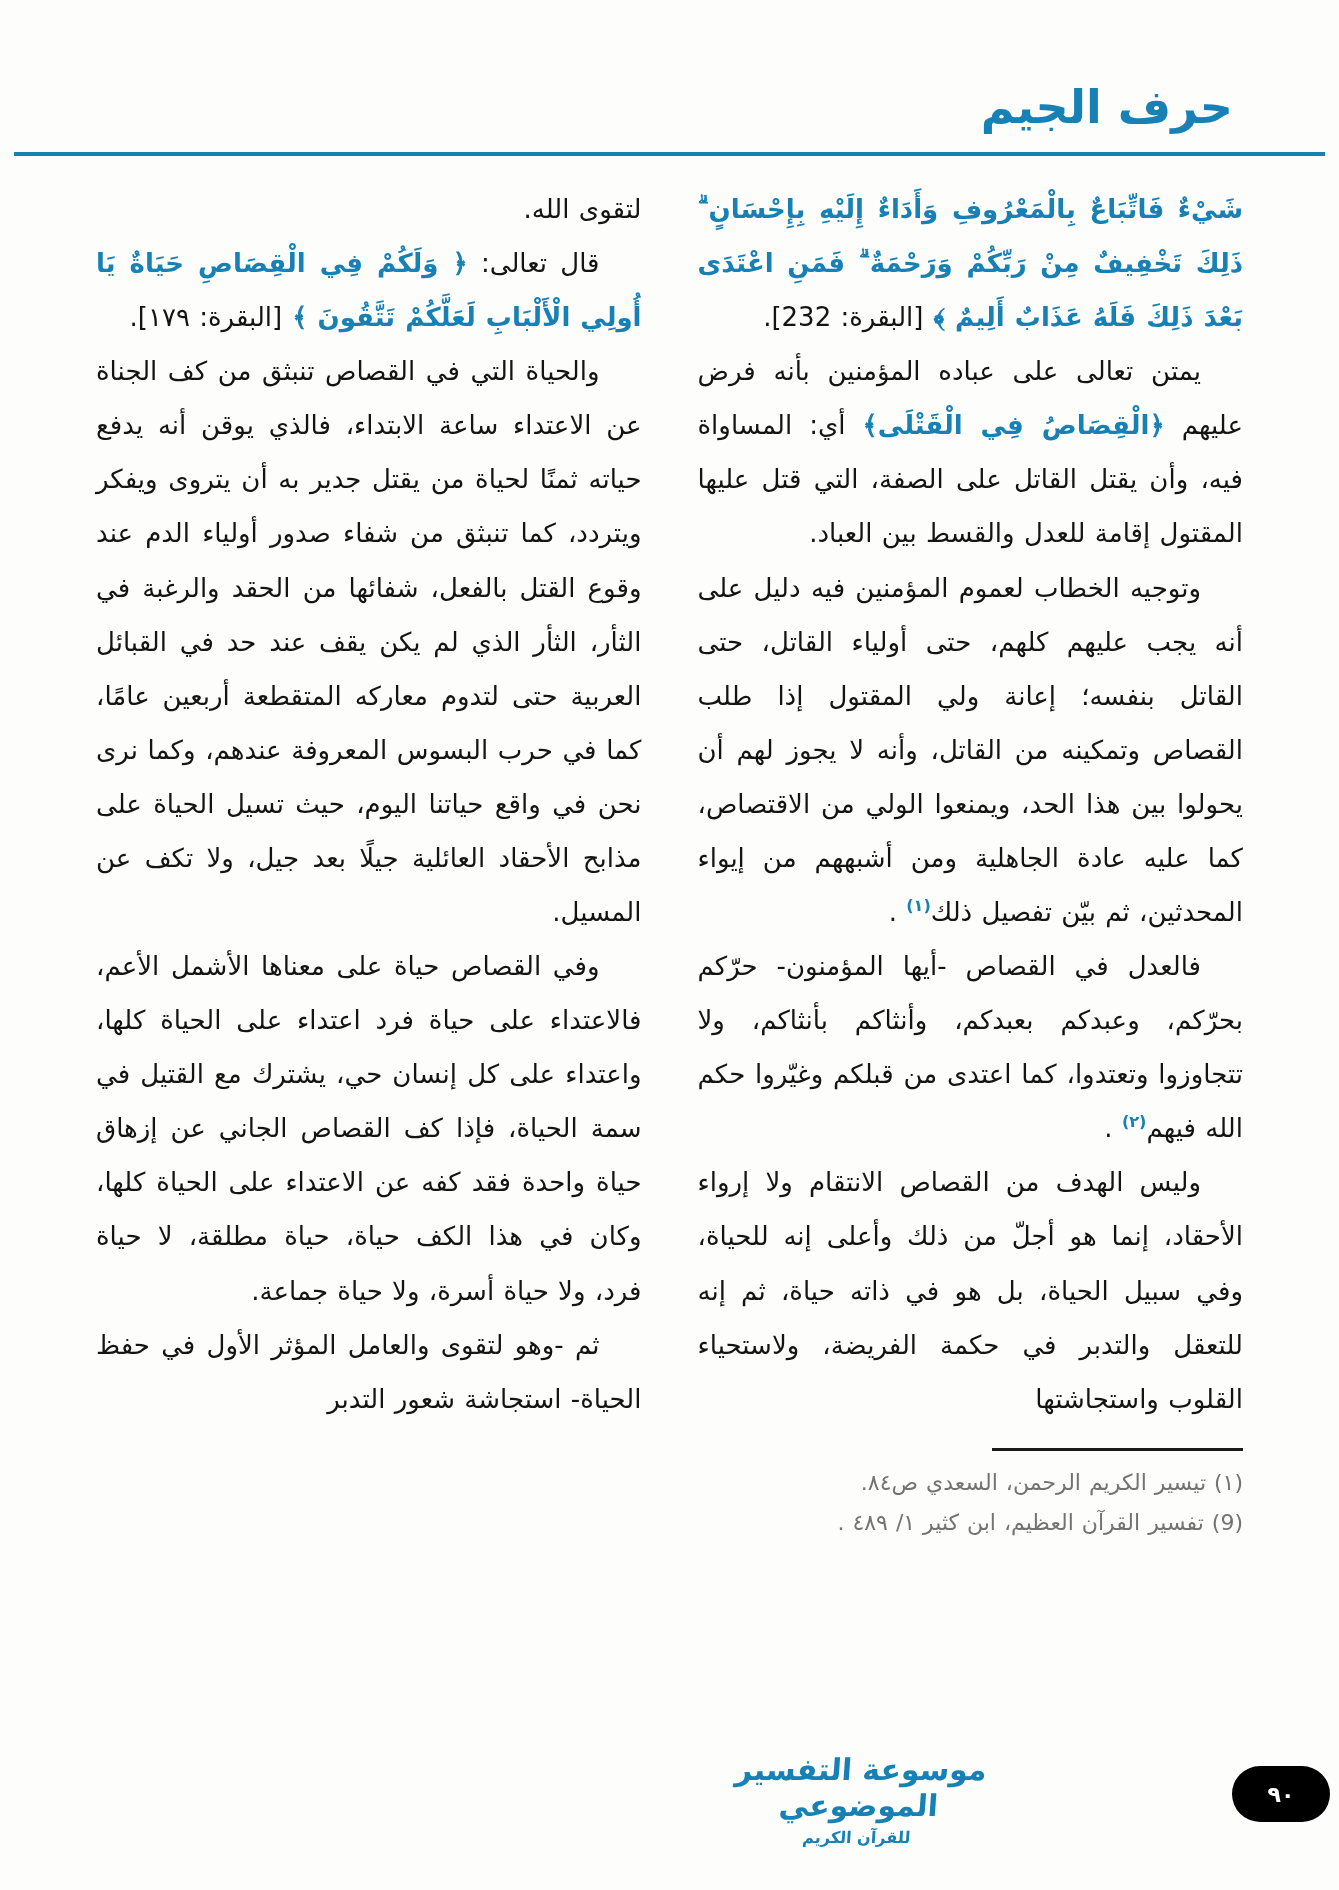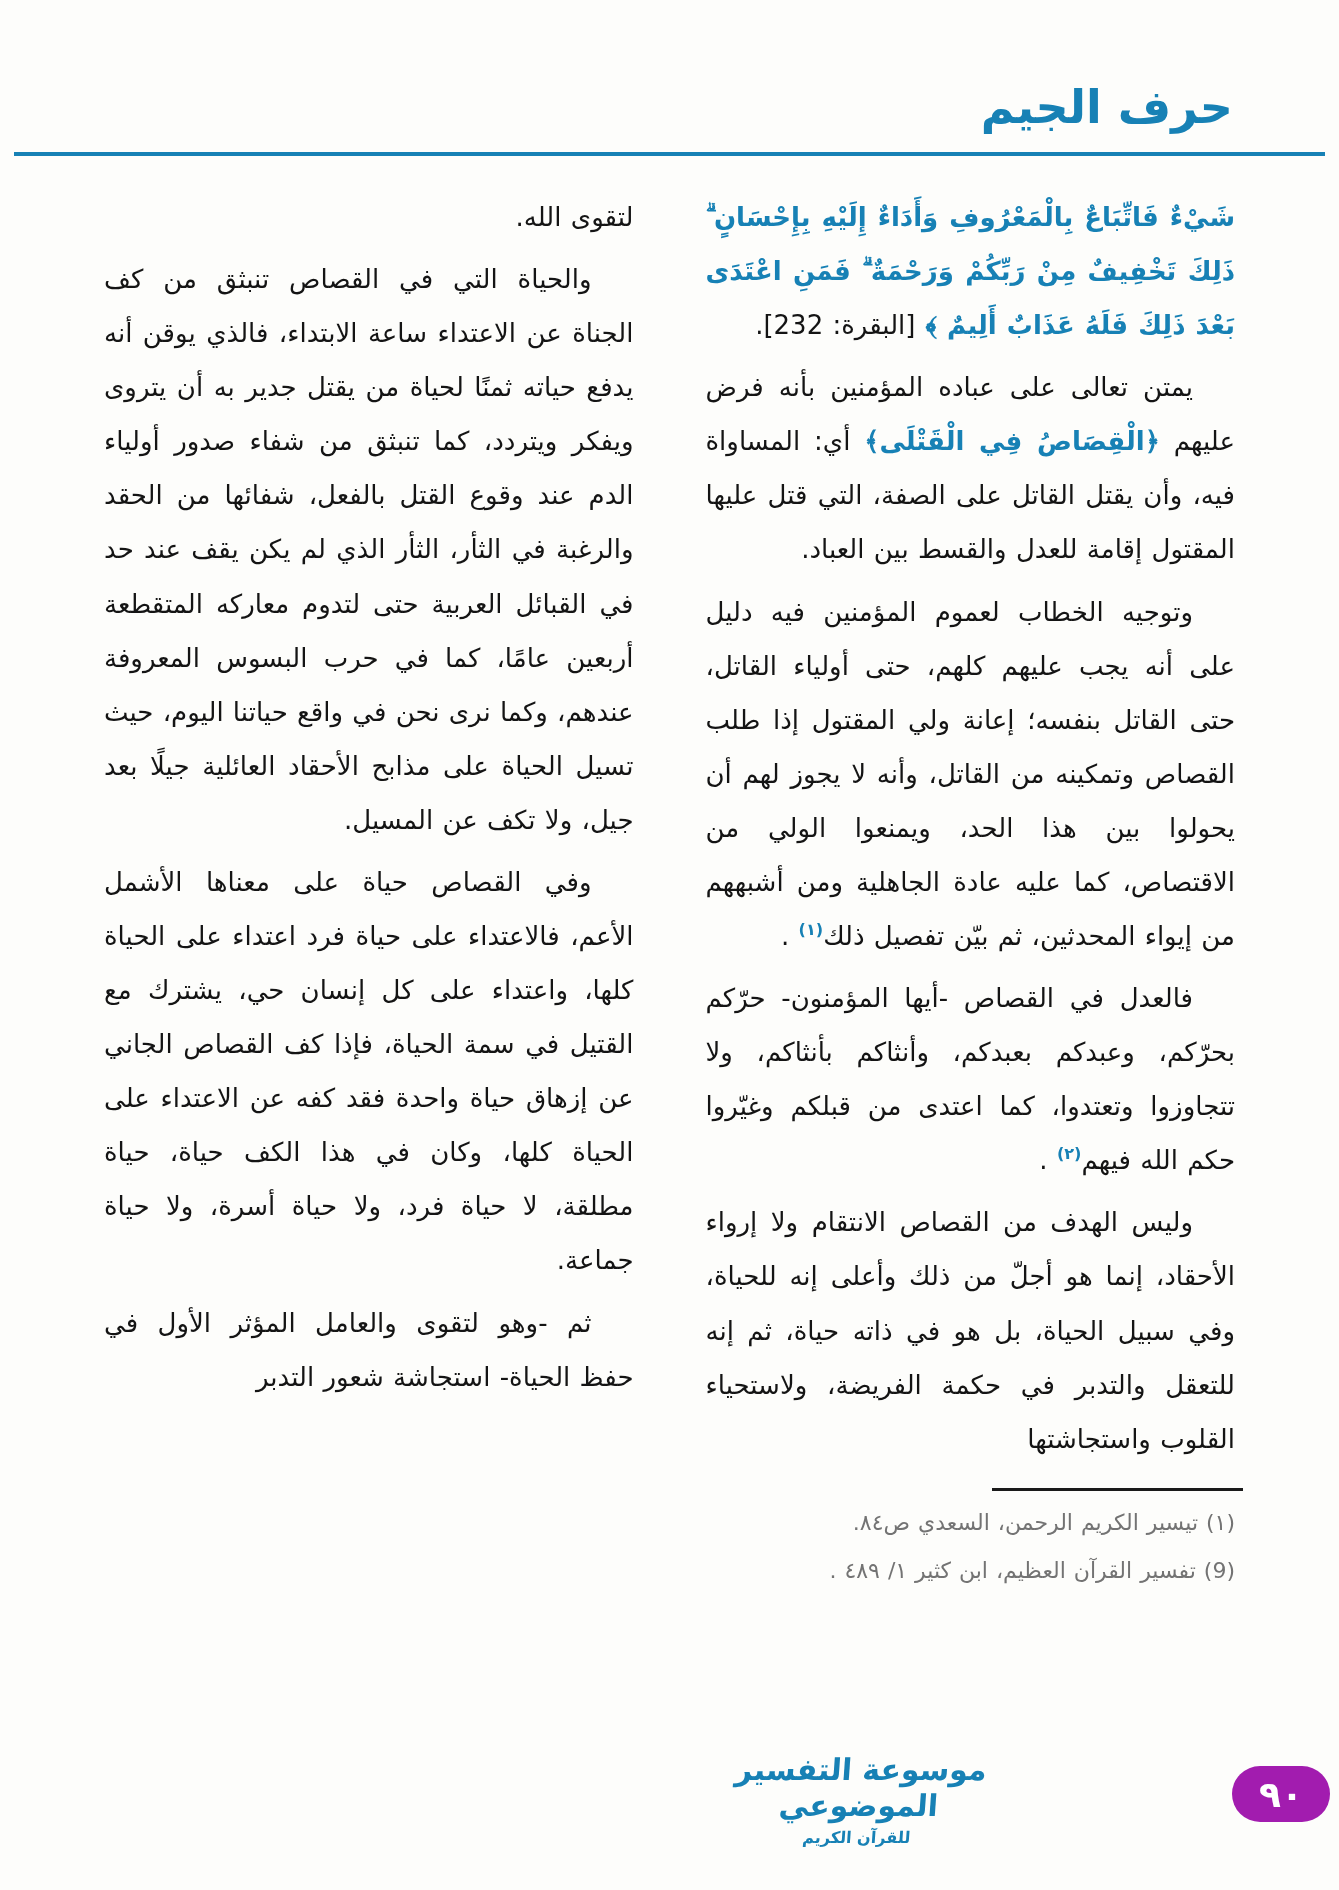--- a/index.html
+++ b/index.html
@@ -40,21 +40,21 @@
     position: absolute;
     top: 182px;
     right: 96px;
     left: 96px;
     display: flex;
     gap: 56px;
     align-items: flex-start;
   }
   .col { flex: 1; min-width: 0; }
   .col p {
-    margin: 8px;
+    margin: 0;
     font-size: 26px;
     line-height: 2.08;
     text-align: justify;
     text-indent: 42px;
     color: #141414;
     word-spacing: 1px;
   }
   .col p:first-child { text-indent: 0; }
   .seg-verse {
     color: #1781b5;
@@ -99,27 +99,27 @@
   }
   .page-badge {
     position: absolute;
     top: 1766px;
     left: 9px; 
   }
   .page-badge { left: auto; right: 9px; }
   .page-badge-inner {
     width: 98px;
     height: 56px;
-    background: #a21caf;
+    background: #000000;
     border-radius: 28px;
     display: flex;
     align-items: center;
     justify-content: center;
     color: #ffffff;
-    font-size: 36px;
+    font-size: 22px;
     font-weight: bold;
   }
 </style>
 </head>
 <body>
 
 <div class="page">
 
   <div class="header-title">حرف الجيم</div>
 
@@ -131,20 +131,21 @@
         <p><span>يمتن تعالى على عباده المؤمنين بأنه فرض عليهم </span><span class="seg-verse">﴿الْقِصَاصُ فِي الْقَتْلَى﴾</span><span> أي: المساواة فيه، وأن يقتل القاتل على الصفة، التي قتل عليها المقتول إقامة للعدل والقسط بين العباد.</span></p>
         <p><span>وتوجيه الخطاب لعموم المؤمنين فيه دليل على أنه يجب عليهم كلهم، حتى أولياء القاتل، حتى القاتل بنفسه؛ إعانة ولي المقتول إذا طلب القصاص وتمكينه من القاتل، وأنه لا يجوز لهم أن يحولوا بين هذا الحد، ويمنعوا الولي من الاقتصاص، كما عليه عادة الجاهلية ومن أشبههم من إيواء المحدثين، ثم بيّن تفصيل ذلك</span><span class="seg-sup">(١)</span><span> .</span></p>
         <p><span>فالعدل في القصاص -أيها المؤمنون- حرّكم بحرّكم، وعبدكم بعبدكم، وأنثاكم بأنثاكم، ولا تتجاوزوا وتعتدوا، كما اعتدى من قبلكم وغيّروا حكم الله فيهم</span><span class="seg-sup">(٢)</span><span> .</span></p>
         <p><span>وليس الهدف من القصاص الانتقام ولا إرواء الأحقاد، إنما هو أجلّ من ذلك وأعلى إنه للحياة، وفي سبيل الحياة، بل هو في ذاته حياة، ثم إنه للتعقل والتدبر في حكمة الفريضة، ولاستحياء القلوب واستجاشتها</span></p>
         <div class="fn-sep"></div>
         <p class="footnote">(١) تيسير الكريم الرحمن، السعدي ص٨٤.</p>
         <p class="footnote">(9) تفسير القرآن العظيم، ابن كثير ١/ ٤٨٩ .</p>
       </div>
     <div class="col" id="col-left">
         <p><span>لتقوى الله.</span></p>
+        <p><span>قال تعالى: </span><span class="seg-verse">﴿ وَلَكُمْ فِي الْقِصَاصِ حَيَاةٌ يَا أُولِي الْأَلْبَابِ لَعَلَّكُمْ تَتَّقُونَ ﴾ </span><span>[البقرة: ١٧٩].</span></p>
         <p><span>والحياة التي في القصاص تنبثق من كف الجناة عن الاعتداء ساعة الابتداء، فالذي يوقن أنه يدفع حياته ثمنًا لحياة من يقتل جدير به أن يتروى ويفكر ويتردد، كما تنبثق من شفاء صدور أولياء الدم عند وقوع القتل بالفعل، شفائها من الحقد والرغبة في الثأر، الثأر الذي لم يكن يقف عند حد في القبائل العربية حتى لتدوم معاركه المتقطعة أربعين عامًا، كما في حرب البسوس المعروفة عندهم، وكما نرى نحن في واقع حياتنا اليوم، حيث تسيل الحياة على مذابح الأحقاد العائلية جيلًا بعد جيل، ولا تكف عن المسيل.</span></p>
         <p><span>وفي القصاص حياة على معناها الأشمل الأعم، فالاعتداء على حياة فرد اعتداء على الحياة كلها، واعتداء على كل إنسان حي، يشترك مع القتيل في سمة الحياة، فإذا كف القصاص الجاني عن إزهاق حياة واحدة فقد كفه عن الاعتداء على الحياة كلها، وكان في هذا الكف حياة، حياة مطلقة، لا حياة فرد، ولا حياة أسرة، ولا حياة جماعة.</span></p>
         <p><span>ثم -وهو لتقوى والعامل المؤثر الأول في حفظ الحياة- استجاشة شعور التدبر</span></p>
       </div>
   </div>
 
   <div class="emblem">
     <div class="emblem-l1">موسوعة التفسير الموضوعي</div>
     <div class="emblem-l2">للقرآن الكريم</div>
   </div>

